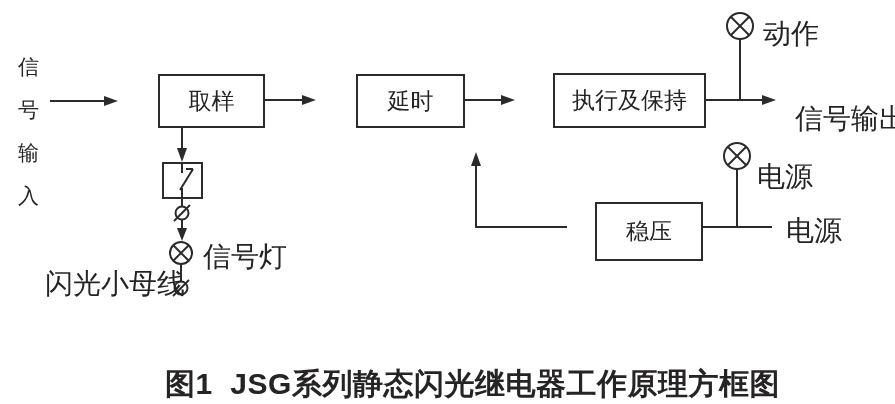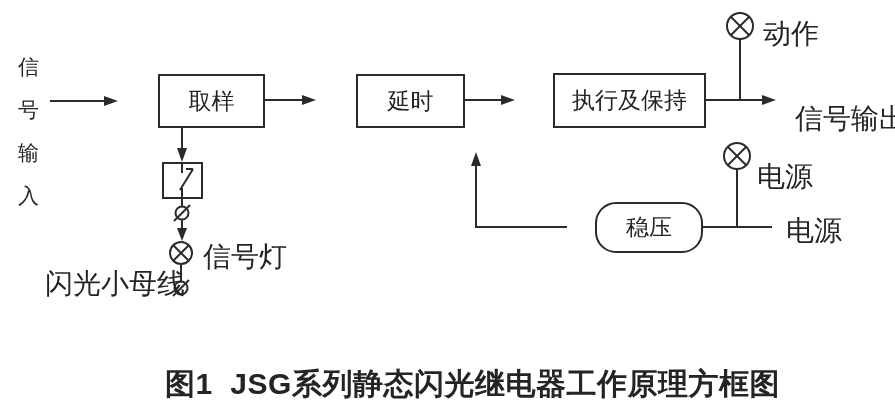--- a/index.html
+++ b/index.html
@@ -166,21 +166,21 @@
     <span>输</span>
     <span>入</span>
   </div>
 
   <div class="block" style="left:130px; top:74px; width:107px; height:54px;">取样</div>
 
   <div class="block" style="left:328px; top:74px; width:109px; height:54px;">延时</div>
 
   <div class="block" style="left:525px; top:73px; width:153px; height:55px;">执行及保持</div>
 
-  <div class="block" style="left:567px; top:202px; width:108px; height:51px;border-radius:21px;">稳压</div>
+  <div class="block" style="left:567px; top:202px; width:108px; height:59px;">稳压</div>
 
   <div class="lbl" style="left:763px; top:19px;">动作</div>
 
   <div class="lbl" style="left:795px; top:104px;">信号输出</div>
 
   <div class="lbl" style="left:757px; top:162px;">电源</div>
 
   <div class="lbl" style="left:786px; top:216px;">电源</div>
 
   <div class="lbl" style="left:203px; top:242px;">信号灯</div>

